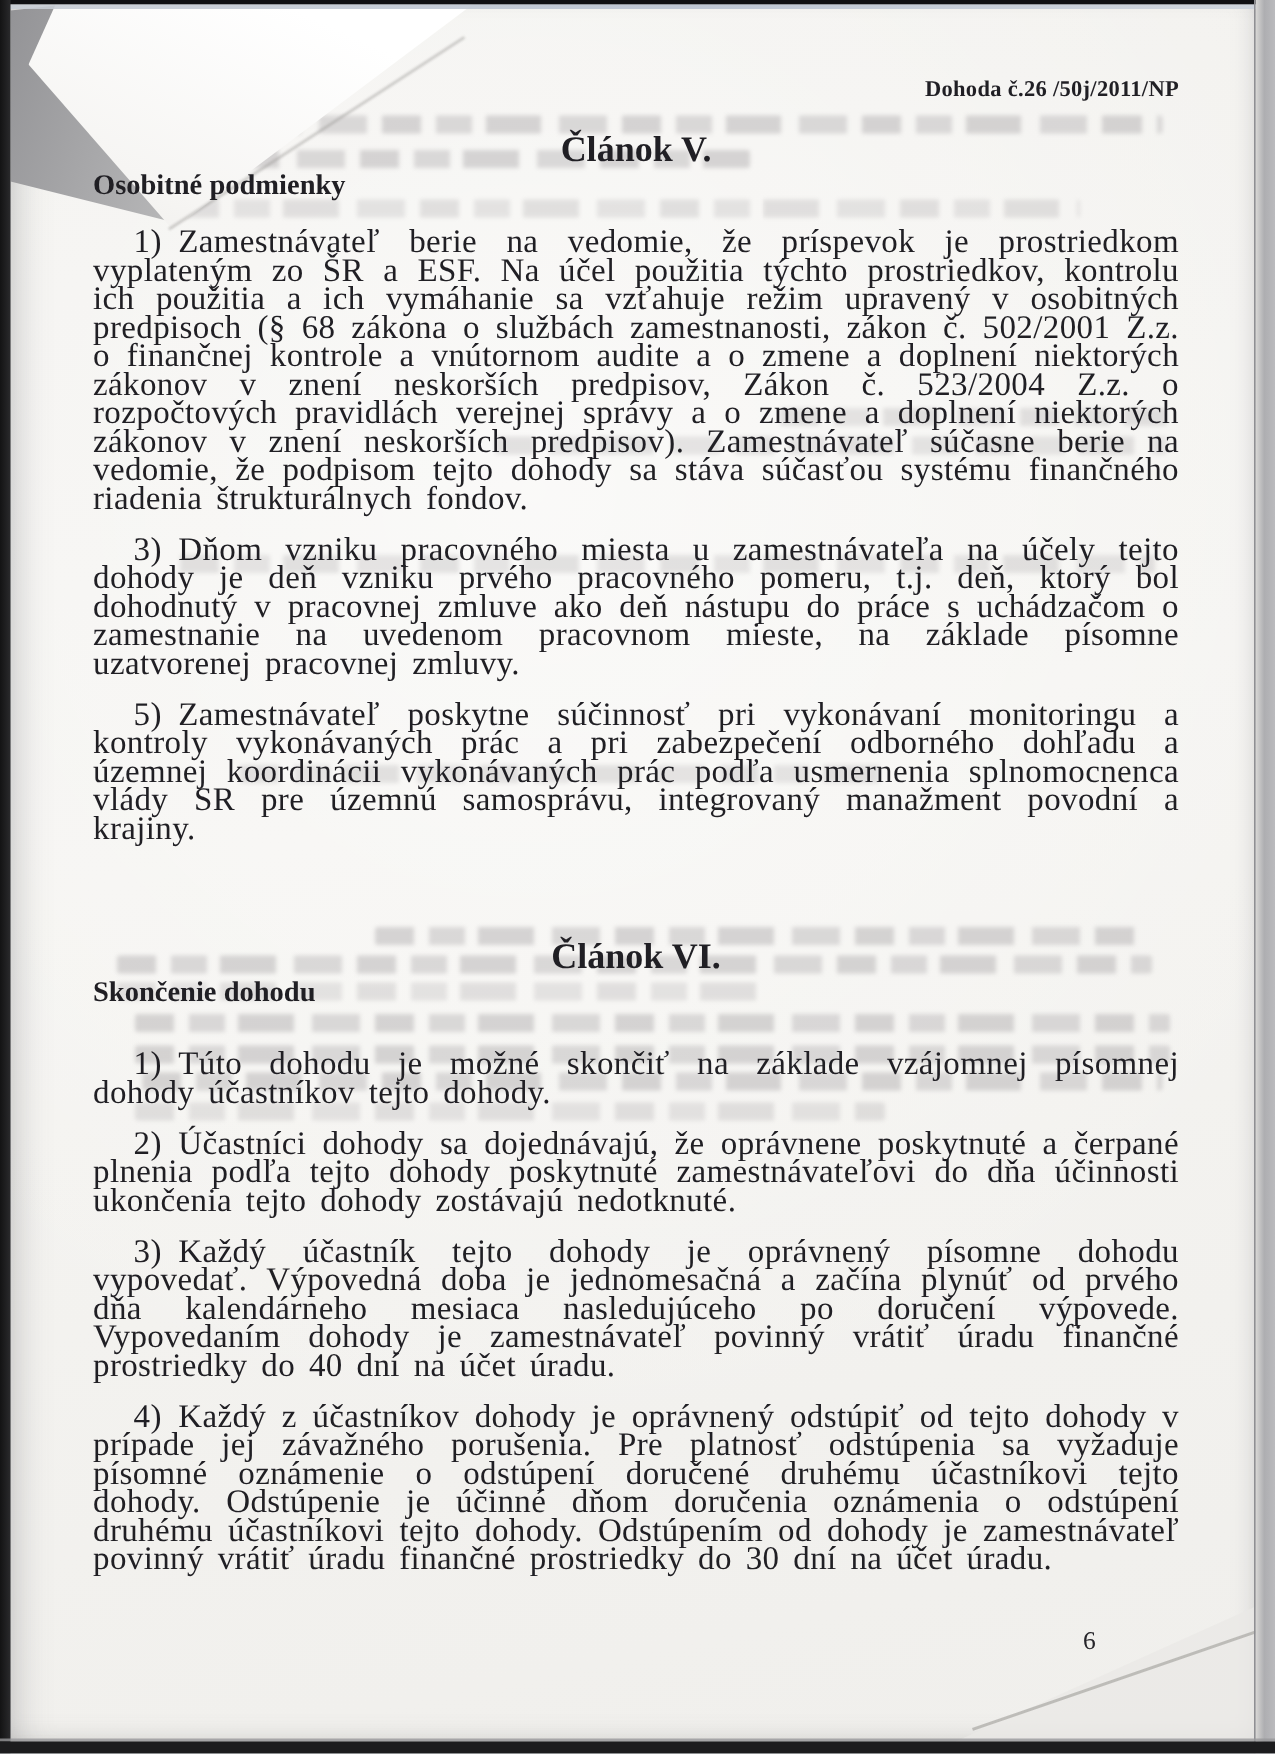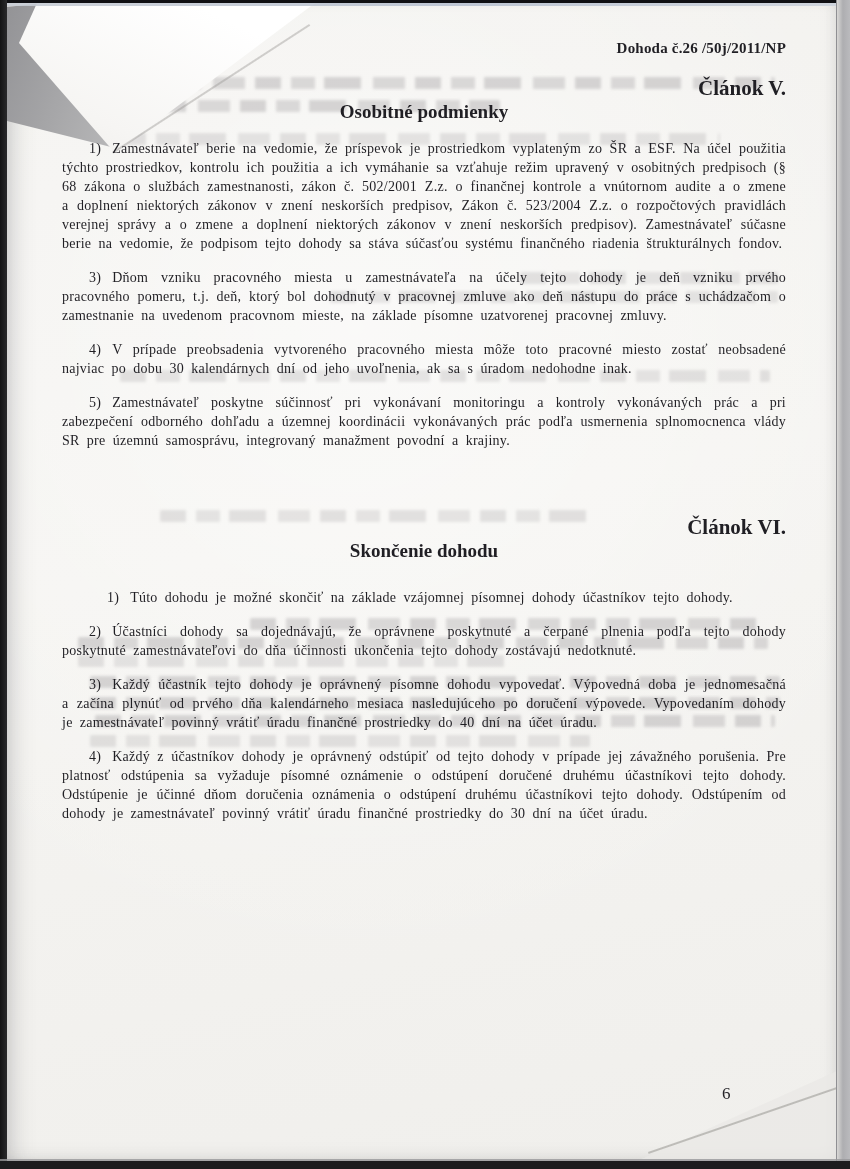--- a/index.html
+++ b/index.html
@@ -69,37 +69,37 @@
     background:repeating-linear-gradient(90deg,
       #a7a4a6 0 26px, transparent 26px 36px,
       #b2afb1 36px 60px, transparent 60px 69px,
       #a7a4a6 69px 106px, transparent 106px 118px,
       #b2afb1 118px 150px, transparent 150px 160px);
     filter:blur(1.4px);opacity:.42;
   }
   .ghost.light{opacity:.28;}
   
   .content{
-    position:absolute;left:62px;top:0;width:724px;z-index:3;
+    position:absolute;left:62px;top:12px;width:724px;z-index:3;
     color:#201f24;
   }
   .docref{
     padding-top:40px;text-align:right;
     font-weight:bold;font-size:15px;letter-spacing:.2px;
   }
-  .art-head{margin-top:19px;text-align:right;font-weight:bold;font-size:21px;line-height:24px;}
-  .art-sub {text-align:center;font-weight:bold;font-size:19px;line-height:24px;}
+  .art-head{margin-top:19px;text-align:center;font-weight:bold;font-size:24px;line-height:24px;}
+  .art-sub {text-align:left;font-weight:bold;font-size:19px;line-height:24px;}
   .art-head.vi{margin-top:65px;}
   .para{
     margin:15px 0 0 0;
-    font-size:14px;line-height:19px;
+    font-size:22px;line-height:19px;
     text-align:justify;text-indent:27px;
     letter-spacing:.25px;word-spacing:3.5px;
   }
-  .para.first-vi{margin-top:25px;margin-left:18px;}
+  .para.first-vi{margin-top:25px;}
   .pnum{margin-right:11px;}
   .page-number{
     position:absolute;left:722px;top:1084px;z-index:3;
     font-size:17px;color:#26252a;
   }
 </style>
 </head>
 <body>
 
 <div class="scan">
@@ -138,21 +138,20 @@
     <div class="docref">Dohoda č.26 /50j/2011/NP</div>
 
     <div class="art-head">Článok V.</div>
     <div class="art-sub">Osobitné podmienky</div>
 
     <p class="para"><span class="pnum">1)</span><span>Zamestnávateľ berie na vedomie, že príspevok je prostriedkom vyplateným zo ŠR a ESF. Na účel použitia týchto prostriedkov, kontrolu ich použitia a ich vymáhanie sa vzťahuje režim upravený v osobitných predpisoch (§ 68 zákona o službách zamestnanosti, zákon č. 502/2001 Z.z. o finančnej kontrole a vnútornom audite a o zmene a doplnení niektorých zákonov v znení neskorších predpisov, Zákon č. 523/2004 Z.z. o rozpočtových pravidlách verejnej správy a o zmene a doplnení niektorých zákonov v znení neskorších predpisov). Zamestnávateľ súčasne berie na vedomie, že podpisom tejto dohody sa stáva súčasťou systému finančného riadenia štrukturálnych fondov.</span></p>
 
 
     <p class="para"><span class="pnum">3)</span><span>Dňom vzniku pracovného miesta u zamestnávateľa na účely tejto dohody je deň vzniku prvého pracovného pomeru, t.j. deň, ktorý bol dohodnutý v pracovnej zmluve ako deň nástupu do práce s uchádzačom o zamestnanie na uvedenom pracovnom mieste, na základe písomne uzatvorenej pracovnej zmluvy.</span></p>
 
-    <p class="para"><span class="pnum">4)</span><span>V prípade preobsadenia vytvoreného pracovného miesta môže toto pracovné miesto zostať neobsadené najviac po dobu 30 kalendárnych dní od jeho uvoľnenia, ak sa s úradom nedohodne inak.</span></p>
 
     <p class="para"><span class="pnum">5)</span><span>Zamestnávateľ poskytne súčinnosť pri vykonávaní monitoringu a kontroly vykonávaných prác a pri zabezpečení odborného dohľadu a územnej koordinácii vykonávaných prác podľa usmernenia splnomocnenca vlády SR pre územnú samosprávu, integrovaný manažment povodní a krajiny.</span></p>
 
     <div class="art-head vi">Článok VI.</div>
     <div class="art-sub">Skončenie dohodu</div>
 
     <p class="para first-vi"><span class="pnum">1)</span><span>Túto dohodu je možné skončiť na základe vzájomnej písomnej dohody účastníkov tejto dohody.</span></p>
 
     <p class="para"><span class="pnum">2)</span><span>Účastníci dohody sa dojednávajú, že oprávnene poskytnuté a čerpané plnenia podľa tejto dohody poskytnuté zamestnávateľovi do dňa účinnosti ukončenia tejto dohody zostávajú nedotknuté.</span></p>
 

